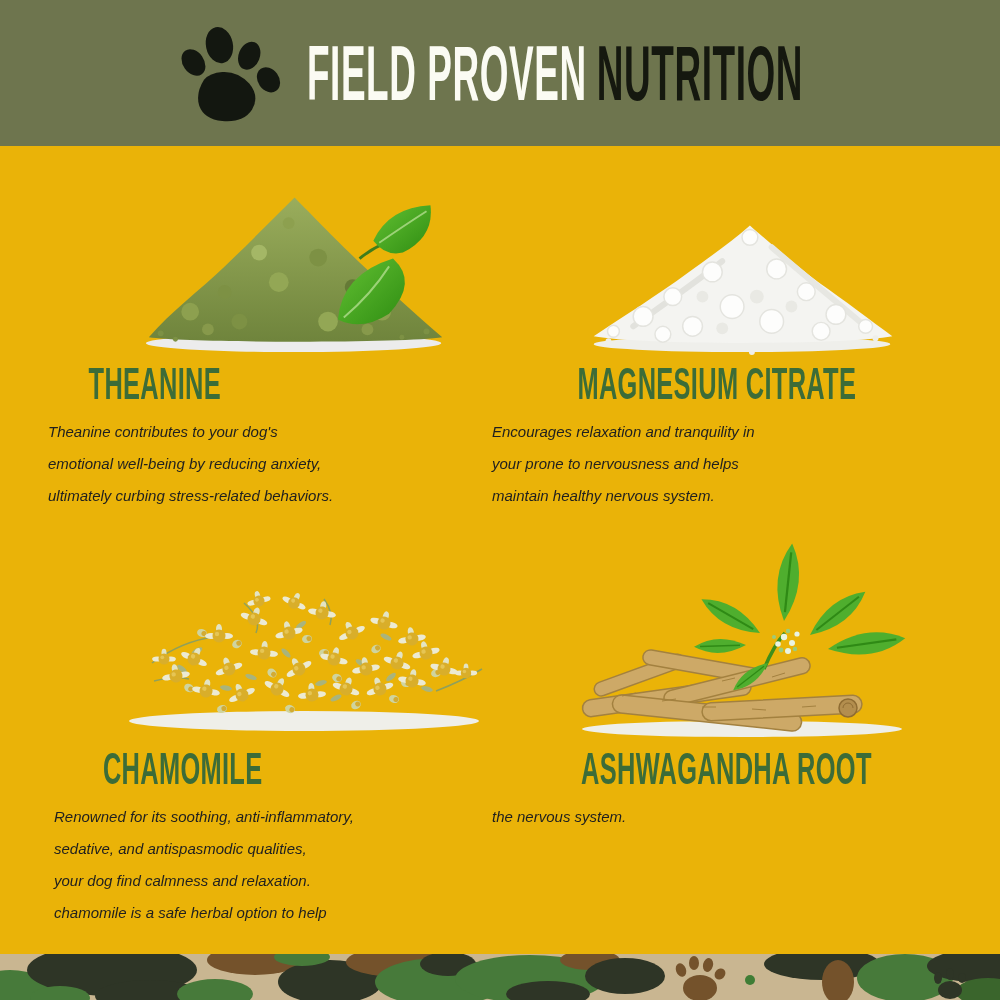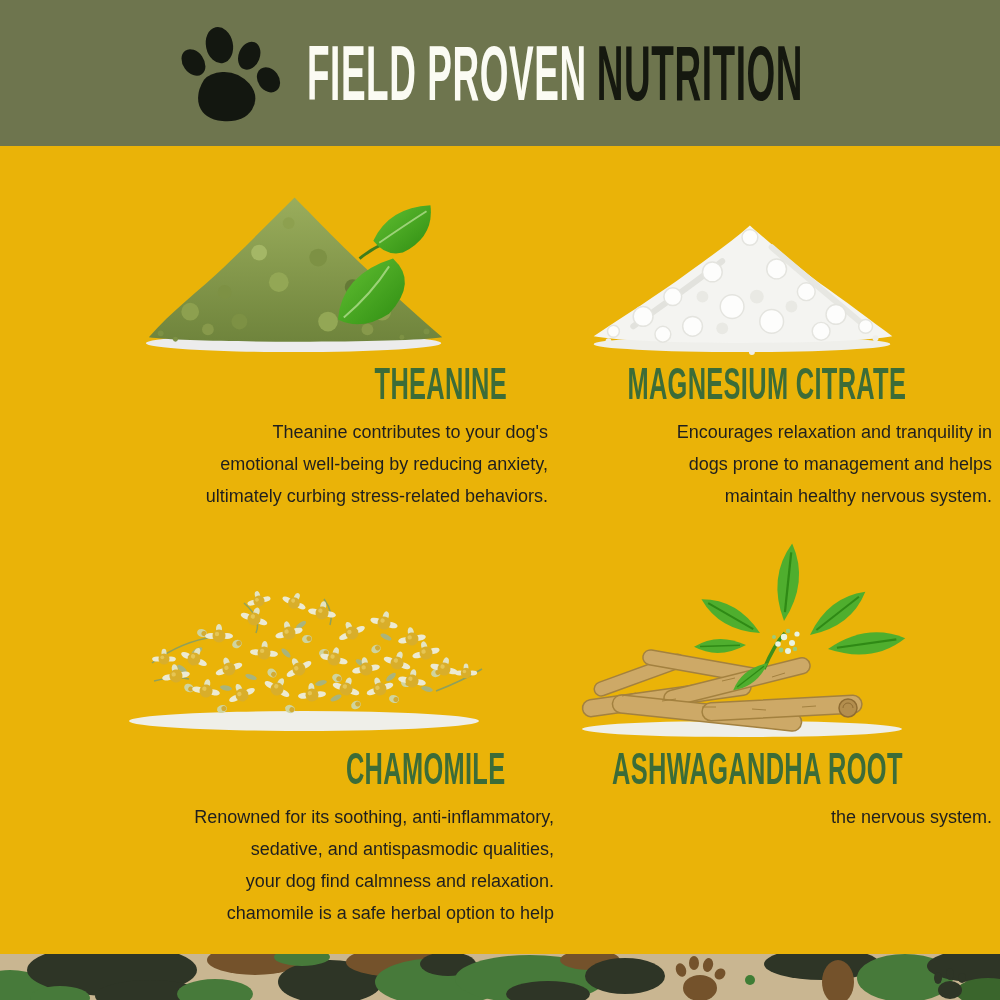--- a/index.html
+++ b/index.html
@@ -10,26 +10,26 @@
   
   .band { position:absolute; left:0; top:0; width:1000px; height:146px; background:#6e754e; }
   .paw { position:absolute; left:172px; top:24px; width:116px; height:100px; }
   .brand { position:absolute; left:555px; top:0; height:146px; display:flex; align-items:center;
            white-space:nowrap; font-size:66px; font-weight:bold; line-height:1;
            transform:translateX(-50%) scale(0.56,1.18); letter-spacing:1px; }
   .brand .w { color:#fbfbf3; }
   .brand .b { color:#15180f; margin-left:18px; }
 
   
-  .card { position:absolute; width:500px; text-align:right; }
+  .card { position:absolute; width:500px; text-align:left; }
   .photo { height:196px; display:flex; align-items:flex-end; justify-content:center; }
   .card-title { margin-top:6px; font-size:41px; font-weight:bold; color:#3c6c38;
                 line-height:44px; white-space:nowrap; }
   .cond { display:inline-block; transform:scale(0.62,1.08); letter-spacing:0.5px; }
-  .desc { margin-top:10px; font-size:18px; line-height:32px; color:#1f1f1f; }
+  .desc { margin-top:10px; font-size:15px; line-height:32px; color:#1f1f1f;font-style:italic; }
   .dline { display:block; white-space:nowrap; }
 
   .card.tl { left:48px;  top:160px; }
   .card.tr { left:492px; top:160px; }
   .card.bl { left:54px;  top:545px; }
   .card.br { left:492px; top:545px; }
 
   
   .camo { position:absolute; left:0; bottom:0; width:1000px; height:46px; }
   .camo svg { display:block; width:100%; height:100%; }
@@ -136,21 +136,21 @@
           <circle cx="35" cy="165" r="3"></circle>
             <circle cx="305" cy="162" r="3"></circle>
           <circle cx="280" cy="170" r="2.5"></circle>
             <circle cx="180" cy="176" r="3"></circle>
         </g>
       </svg>
     </div>
     <h2 class="card-title"><span class="cond">MAGNESIUM CITRATE</span></h2>
     <p class="desc">
       <span class="dline">Encourages relaxation and tranquility in</span>
-      <span class="dline">dogs prone to management and helps</span>
+      <span class="dline">your prone to nervousness and helps</span>
       <span class="dline">maintain healthy nervous system.</span>
     </p>
   </section>
 
   <section class="card bl">
     <div class="photo">
       <svg width="420" height="200" viewBox="0 0 420 200" aria-hidden="true">
         <defs>
           <g id="fl">
             <ellipse cx="-8" cy="0" rx="6" ry="3" fill="#ecead2"></ellipse>

